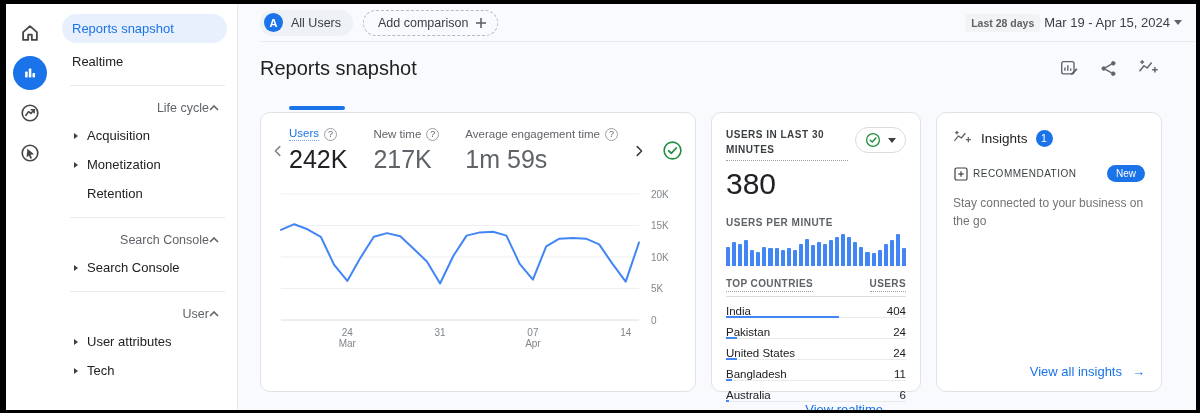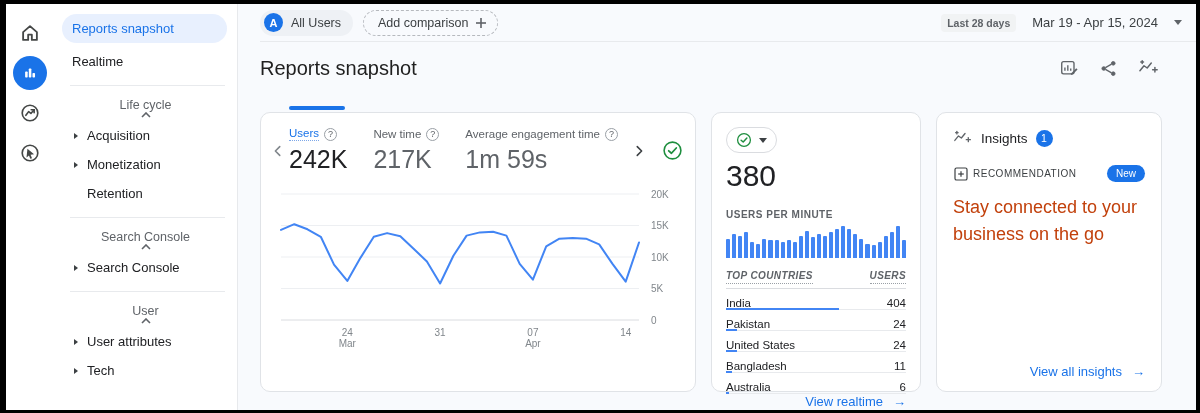--- a/index.html
+++ b/index.html
@@ -18,31 +18,31 @@
   .rail-btn.active { background: #1a73e8; }
 
   
   .nav { width: 184px; background: #fff; border-right: 1px solid #e7e9ec; padding: 10px 10px 0 8px; flex-shrink: 0; font-size: 13px; color: #202124; }
   .nav-item { height: 29px; display: flex; align-items: center; border-radius: 15px; padding: 0 10px; cursor: pointer; white-space: nowrap; }
   .nav-item.pill { background: #e8f0fe; color: #1a73e8; font-weight: 500; }
   .nav-item.sub { padding-left: 12px; }
   .tri { width: 0; height: 0; border-left: 4px solid #3c4043; border-top: 3.5px solid transparent; border-bottom: 3.5px solid transparent; margin-right: 9px; flex-shrink: 0; }
   .tri.hidden { visibility: hidden; }
   .nav-divider { border-top: 1px solid #e8eaed; margin: 9px 2px 9px 8px; }
-  .nav-header { display: flex; align-items: center; justify-content: center; height: 26px; padding: 0 8px 0 10px; color: #5f6368; font-size: 12.5px; cursor: pointer; flex-direction: column; }
+  .nav-header { display: flex; align-items: center; justify-content: flex-end; height: 26px; padding: 0 8px 0 10px; color: #5f6368; font-size: 12.5px; cursor: pointer; }
 
   
   .content { flex: 1; background: #f8fafd; display: flex; flex-direction: column; padding: 0 0 0 22px; overflow: hidden; }
 
   .topbar { height: 38px; display: flex; align-items: center; border-bottom: 1px solid #e8eaed; padding-right: 14px; flex-shrink: 0; }
   .chip { height: 26px; display: inline-flex; align-items: center; border-radius: 14px; font-size: 12.5px; color: #3c4043; }
   .chip.users { background: #eef1f5; padding: 0 12px 0 4px; gap: 8px; cursor: pointer; }
   .avatar { width: 19px; height: 19px; border-radius: 50%; background: #1a73e8; color: #fff; font-size: 11px; font-weight: bold; display: flex; align-items: center; justify-content: center; }
   .chip.add { border: 1px dashed #b6b9be; padding: 0 10px 0 14px; margin-left: 10px; gap: 7px; cursor: pointer; }
-  .date-area { margin-left: auto; display: flex; align-items: center; gap: 16px; cursor: pointer; }
+  .date-area { margin-left: auto; display: flex; align-items: center; gap: 4px; cursor: pointer; }
   .date-preset { background: #f1f3f4; color: #5f6368; font-size: 10.5px; font-weight: bold; padding: 3px 6px; border-radius: 4px; }
   .date-text { font-size: 13px; color: #3c4043; }
   .caret { width: 0; height: 0; border-left: 4.5px solid transparent; border-right: 4.5px solid transparent; border-top: 5.5px solid #5f6368; }
 
   .page-head { height: 46px; display: flex; align-items: center; justify-content: space-between; padding: 6px 36px 0 0; flex-shrink: 0; }
   .page-title { font-size: 20px; color: #1f1f1f; }
   .head-icons { display: flex; gap: 20px; align-items: center; }
   .icon-btn { cursor: pointer; display: flex; }
 
   
@@ -64,37 +64,37 @@
 
   
   .card-rt { width: 210px; height: 280px; padding: 14px 14px 10px 14px; display: flex; flex-direction: column; }
   .rt-toprow { display: flex; justify-content: space-between; align-items: flex-start; }
   .rt-title { font-size: 10px; letter-spacing: .5px; color: #3c4043; font-weight: bold; border-bottom: 1px dotted #9aa0a6; padding-bottom: 3px; line-height: 1.5; width: 122px; }
   .rt-pill { border: 1px solid #dadce0; border-radius: 14px; height: 26px; padding: 0 9px; display: flex; align-items: center; gap: 7px; cursor: pointer; background: #fff; }
   .rt-value { font-size: 30px; color: #202124; margin-top: 6px; }
   .rt-sub { font-size: 10px; letter-spacing: .5px; color: #5f6368; font-weight: bold; margin-top: 16px; }
   .rt-bars { display: flex; align-items: flex-end; gap: 2px; height: 32px; margin-top: 6px; }
   .rt-bar { flex: 1; background: #4285f4; border-radius: 1px 1px 0 0; }
-  .rt-thead { display: flex; justify-content: space-between; margin-top: 12px; padding-bottom: 4px; border-bottom: 1px solid #dadce0; font-style: italic; }
+  .rt-thead { display: flex; justify-content: space-between; margin-top: 12px; padding-bottom: 4px; border-bottom: 1px solid #dadce0; }
   .rt-th { font-size: 10px; letter-spacing: .4px; color: #5f6368; font-weight: bold; border-bottom: 1px dotted #9aa0a6; padding-bottom: 2px; }
   .rt-row { position: relative; display: flex; justify-content: space-between; align-items: center; height: 21px; border-bottom: 1px solid #e8eaed; }
   .rt-row:last-of-type { border-bottom-color: transparent; }
   .rt-cname, .rt-cval { font-size: 11.5px; color: #202124; margin-top: 8px; }
   .rt-fill { position: absolute; left: 0; bottom: -1px; height: 2px; background: #4285f4; }
   .card-link { margin-top: auto; display: flex; justify-content: flex-end; align-items: center; gap: 10px; color: #1a73e8; font-size: 13px; font-weight: 500; cursor: pointer; }
 
   
   .card-ins { width: 226px; height: 280px; padding: 16px 16px 12px 16px; display: flex; flex-direction: column; }
   .ins-head { display: flex; align-items: center; gap: 8px; }
   .ins-title { font-size: 13.5px; color: #202124; }
   .ins-badge { width: 17px; height: 17px; border-radius: 50%; background: #1a73e8; color: #fff; font-size: 10.5px; display: flex; align-items: center; justify-content: center; }
   .rec-row { display: flex; align-items: center; gap: 4px; margin-top: 18px; }
   .rec-label { font-size: 10px; letter-spacing: .5px; color: #3c4043; }
   .new-badge { margin-left: auto; background: #1a73e8; color: #fff; font-size: 10px; font-weight: 500; padding: 3px 9px; border-radius: 10px; }
-  .rec-text { font-size: 18px; color: #c2410c; line-height: 1.5; margin-top: 12px; cursor: pointer; }
+  .rec-text { font-size: 12px; color: #737373; line-height: 1.5; margin-top: 12px; cursor: pointer; }
 
   svg text { font-family: "Liberation Sans", sans-serif; }
 </style>
 </head>
 <body>
 
 <div class="app">
 
   <div class="rail">
     <div class="rail-btn">
@@ -299,20 +299,21 @@
               <text x="169.11111111111111" y="156" font-size="10" fill="#80868b" text-anchor="middle">31</text>
               <text x="261.9259259259259" y="156" font-size="10" fill="#80868b" text-anchor="middle">07</text>
               <text x="261.9259259259259" y="167" font-size="10" fill="#80868b" text-anchor="middle">Apr</text>
               <text x="354.74074074074076" y="156" font-size="10" fill="#80868b" text-anchor="middle">14</text>
             </svg>
         </div>
       </div>
 
       <div class="card card-rt">
         <div class="rt-toprow">
+          <span class="rt-title">USERS IN LAST 30 MINUTES</span>
           <span class="rt-pill">
             <svg width="16" height="16" viewBox="0 0 20 20" fill="none" stroke="#1e8e3e">
                 <circle cx="10" cy="10" r="8" stroke-width="1.6"></circle>
                 <polyline points="6.4,10.3 9,12.6 13.6,7.6" stroke-width="1.8" stroke-linecap="round" stroke-linejoin="round"></polyline>
               </svg>
             <span class="caret" style="border-top-color:#3c4043"></span>
           </span>
         </div>
         <div class="rt-value">380</div>
         <div class="rt-sub">USERS PER MINUTE</div>

